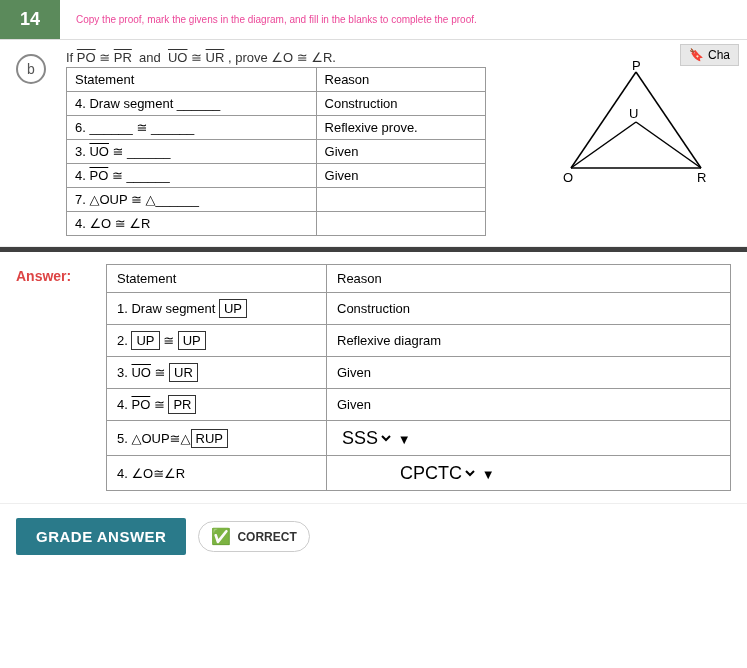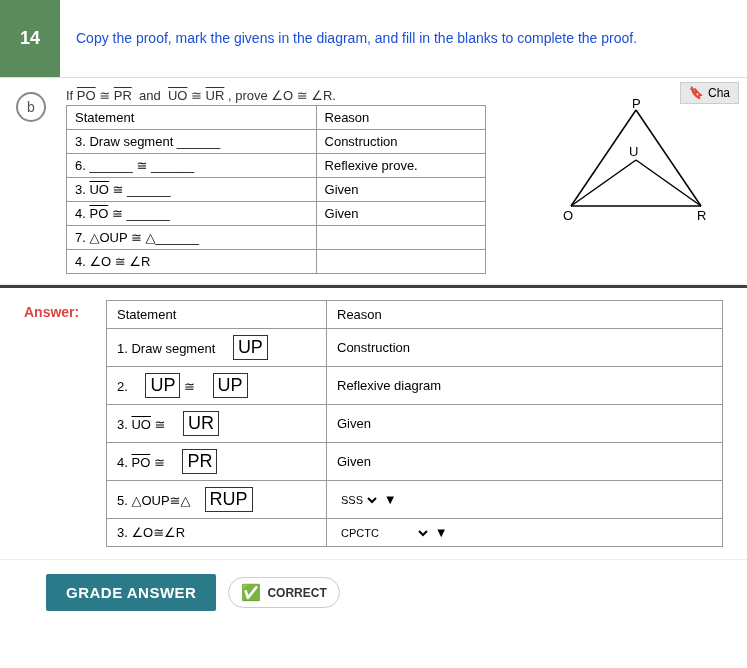--- a/index.html
+++ b/index.html
@@ -3,51 +3,51 @@
   <meta charset="utf-8">
   <style>
     * { box-sizing: border-box; margin: 0; padding: 0; }
     body { font-family: Arial, sans-serif; font-size: 14px; background: #f5f5f5; width: 747px; min-height: 668px; }
 
     .container { background: white; width: 747px; min-height: 668px; display: flex; flex-direction: column; }
 
     
     .question-header { display: flex; align-items: stretch; border-bottom: 1px solid #ddd; }
     .question-number { background: #5b8a5b; color: white; font-size: 18px; font-weight: bold; width: 60px; display: flex; align-items: center; justify-content: center; flex-shrink: 0; }
-    .question-text { padding: 28px 16px; flex: 1; font-size: 14px; line-height: 1.5; color: #1d4ed8; }
+    .question-text { padding: 12px 16px; flex: 1; font-size: 10px; line-height: 1.5; color: #ec4899; }
 
     
     .part-row { display: flex; padding: 10px 16px; gap: 20px; border-bottom: 1px solid #eee; }
     .part-label { width: 30px; height: 30px; border-radius: 50%; border: 2px solid #888; display: flex; align-items: center; justify-content: center; font-size: 14px; color: #555; flex-shrink: 0; margin-top: 4px; }
     .part-content { flex: 1; }
     .given-statement { margin-bottom: 2px; font-size: 13px; color: #333; }
 
     
     .proof-table { border-collapse: collapse; width: 420px; font-size: 13px; }
     .proof-table td, .proof-table th { border: 1px solid #999; padding: 4px 8px; }
     .proof-table th { background: white; font-weight: normal; text-align: left; }
 
     
-    .answer-section { display: flex; padding: 12px 24px; gap: 12px; border-top: 3px solid #404040; }
+    .answer-section { display: flex; padding: 12px 16px; gap: 20px; border-top: 5px solid #404040; }
     .answer-label { color: #d44; font-weight: bold; font-size: 14px; width: 70px; flex-shrink: 0; padding-top: 4px; }
     .answer-table { border-collapse: collapse; font-size: 13px; flex: 1; }
     .answer-table td { border: 1px solid #999; padding: 6px 10px; vertical-align: middle; }
     .answer-table td:first-child { width: 220px; }
     .answer-table td:last-child { }
 
-    .boxed { display: inline-block; border: 1px solid #333; padding: 1px 4px; min-width: 28px; text-align: center; font-size: 18px; margin-left: 14px; }
+    .boxed { display: inline-block; border: 1px solid #333; padding: 1px 4px; min-width: 28px; text-align: center; font-size: 13px; }
 
     
     .grade-area { display: flex; align-items: center; gap: 12px; padding: 14px 16px; border-top: 1px solid #eee; }
-    .grade-btn { background: #2a7a8a; color: white; border: none; padding: 10px 20px; font-size: 15px; font-weight: bold; cursor: pointer; border-radius: 2px; letter-spacing: 0.5px; margin-left: 30px; }
+    .grade-btn { background: #2a7a8a; color: white; border: none; padding: 10px 20px; font-size: 15px; font-weight: bold; cursor: pointer; border-radius: 2px; letter-spacing: 0.5px; }
     .correct-badge { display: flex; align-items: center; gap: 6px; border: 1px solid #ccc; border-radius: 20px; padding: 5px 12px; font-size: 12px; font-weight: bold; color: #333; }
     .correct-icon { color: #4caf50; font-size: 16px; }
 
     
-    .dropdown-select { border: none; background: transparent; font-size: 11px; cursor: pointer; appearance: auto; }
+    .dropdown-select { border: none; background: transparent; font-size: 18px; cursor: pointer; appearance: auto; text-align: right; }
 
     
     .ol { text-decoration: overline; }
 
     
     .triangle-svg { width: 150px; height: 130px; }
 
     
     .cha-btn { position: absolute; right: 0; top: 50%; transform: translateY(-50%); background: #e8e8e8; border: 1px solid #ccc; padding: 4px 8px; font-size: 12px; cursor: pointer; display: flex; align-items: center; gap: 4px; }
 
@@ -73,21 +73,21 @@
             If <span class="ol">PO</span> ≅ <span class="ol">PR</span> &nbsp;and&nbsp; <span class="ol">UO</span> ≅ <span class="ol">UR</span> , prove ∠O ≅ ∠R.
           </div>
 
           <table class="proof-table">
             <tbody>
                 <tr>
               <th>Statement</th>
               <th>Reason</th>
             </tr>
             <tr>
-              <td>3. Draw segment ______</td>
+              <td>4. Draw segment ______</td>
               <td>Construction</td>
             </tr>
             <tr>
               <td>6. ______ ≅ ______</td>
               <td>Reflexive prove.</td>
             </tr>
             <tr>
               <td>3. <span class="ol">UO</span> ≅ ______</td>
               <td>Given</td>
             </tr>
@@ -161,21 +161,21 @@
           <select class="dropdown-select">
             <option value="SSS">SSS</option>
             <option value="SAS">SAS</option>
             <option value="ASA">ASA</option>
             <option value="AAS">AAS</option>
           </select>
           <span>▼</span>
         </td>
       </tr>
       <tr>
-        <td>3. ∠O≅∠R</td>
+        <td>4. ∠O≅∠R</td>
         <td>
           <select class="dropdown-select">
             <option value="CPCTC">CPCTC</option>
             <option value="Reflexive prop.">Reflexive prop.</option>
             <option value="Given">Given</option>
             <option value="Construction">Construction</option>
           </select>
           <span>▼</span>
         </td>
       </tr>

